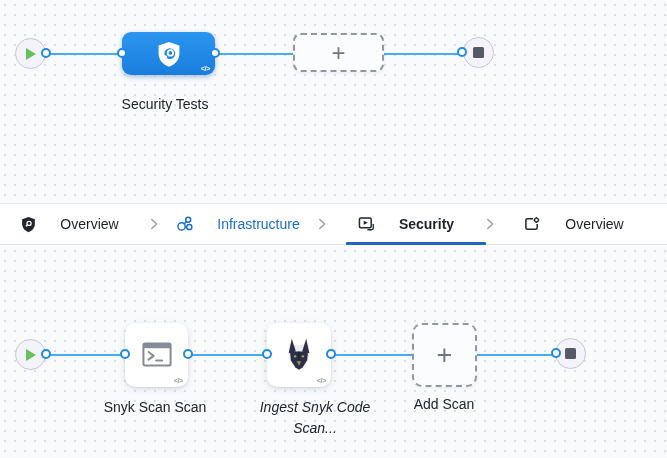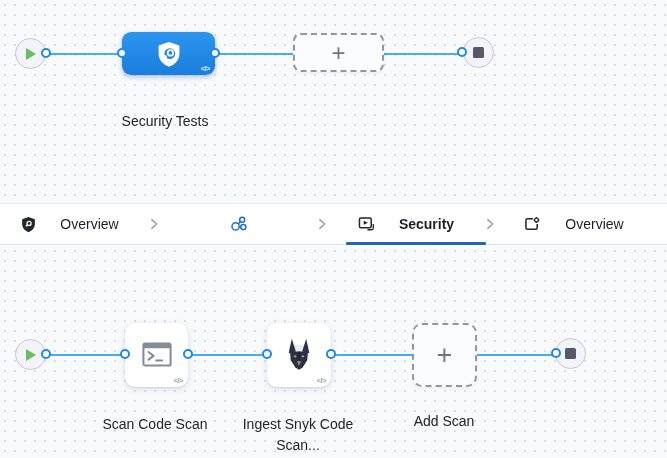--- a/index.html
+++ b/index.html
@@ -38,21 +38,21 @@
     background:#fbfcfe; box-shadow:0 1px 3px rgba(96,97,112,.1);
     display:flex; align-items:center; justify-content:center; }
   .plus-glyph { color:#70757f; font-size:24px; font-weight:300; line-height:1; }
 
   .code-glyph { position:absolute; right:5px; bottom:2px; font-size:7.5px;
     letter-spacing:-0.5px; font-weight:700; }
   .code-glyph.on-blue { color:rgba(255,255,255,.92); }
   .code-glyph.on-white { color:#9aa0a8; }
 
   .node-label { position:absolute; transform:translateX(-50%); text-align:center;
-    font-size:14px; color:#21262c; line-height:21px; white-space:nowrap;margin-top:17px; }
+    font-size:14px; color:#21262c; line-height:21px; white-space:nowrap; }
   .node-label.wrap { white-space:normal; width:124px; }
 
   .tab-bar { position:absolute; top:203px; left:0; width:667px; height:42px;
     background:#ffffff; border-top:1px solid #e9ebef; border-bottom:1px solid #dfe2e7;
     display:flex; align-items:stretch; z-index:5; }
   .tab { position:relative; width:140px; display:flex; align-items:center;
     justify-content:center; gap:24px; font-size:14px; color:#1d2126; cursor:pointer; }
   .tab.link { color:#1a6fd0; }
   .tab.active { font-weight:700; }
   .tab-underline { position:absolute; left:10px; right:-10px; bottom:-1px; height:3px;
@@ -111,20 +111,21 @@
     </svg>
   </div>
   <div class="tab link">
     <svg width="17" height="16" viewBox="0 0 17 16">
       <circle cx="5.6" cy="10.4" r="3.6" fill="none" stroke="#1a6fd0" stroke-width="1.5"></circle>
       <circle cx="12.2" cy="3.8" r="2.5" fill="none" stroke="#1a6fd0" stroke-width="1.5"></circle>
       <circle cx="13.3" cy="11" r="2.6" fill="none" stroke="#1a6fd0" stroke-width="1.5"></circle>
       <line x1="8.2" y1="7.9" x2="10.4" y2="5.6" stroke="#1a6fd0" stroke-width="1.5"></line>
       <line x1="9.2" y1="10.7" x2="10.7" y2="11" stroke="#1a6fd0" stroke-width="1.5"></line>
     </svg>
+    <span>Infrastructure</span>
   </div>
   <div class="tab-sep">
     <svg width="14" height="14" viewBox="0 0 16 16">
       <polyline points="5.5,3 11,8 5.5,13" fill="none" stroke="#9aa3ad" stroke-width="1.7" stroke-linecap="round" stroke-linejoin="round"></polyline>
     </svg>
   </div>
   <div class="tab active">
     <svg width="17" height="16" viewBox="0 0 18 17">
       <rect x="1.5" y="2" width="12.5" height="10.5" rx="1.6" fill="none" stroke="#22272e" stroke-width="1.6"></rect>
       <polygon points="6,5 10.5,7.2 6,9.4" fill="#22272e"></polygon>
@@ -191,16 +192,16 @@
 
   <div class="dashed-node" style="left:412px;top:77px;width:65px;height:64px;border-radius:10px;">
     <span class="plus-glyph" style="font-size:27px;">+</span>
   </div>
 
   <div class="port" style="left:551px;top:102px;"></div>
   <div class="stop-node" style="left:555px;top:92px;">
     <div class="stop-square"></div>
   </div>
 
-  <div class="node-label" style="left:155px;top:151px;">Scan Code Scan</div>
-  <div class="node-label wrap" style="left:298px;top:151px;">Ingest Snyk Code Scan...</div>
+  <div class="node-label" style="left:155px;top:151px;">Snyk Scan Scan</div>
+  <div class="node-label wrap" style="left:315px;top:151px;font-style:italic;">Ingest Snyk Code Scan...</div>
   <div class="node-label" style="left:444px;top:148px;">Add Scan</div>
 </div>
 
 </body></html>

